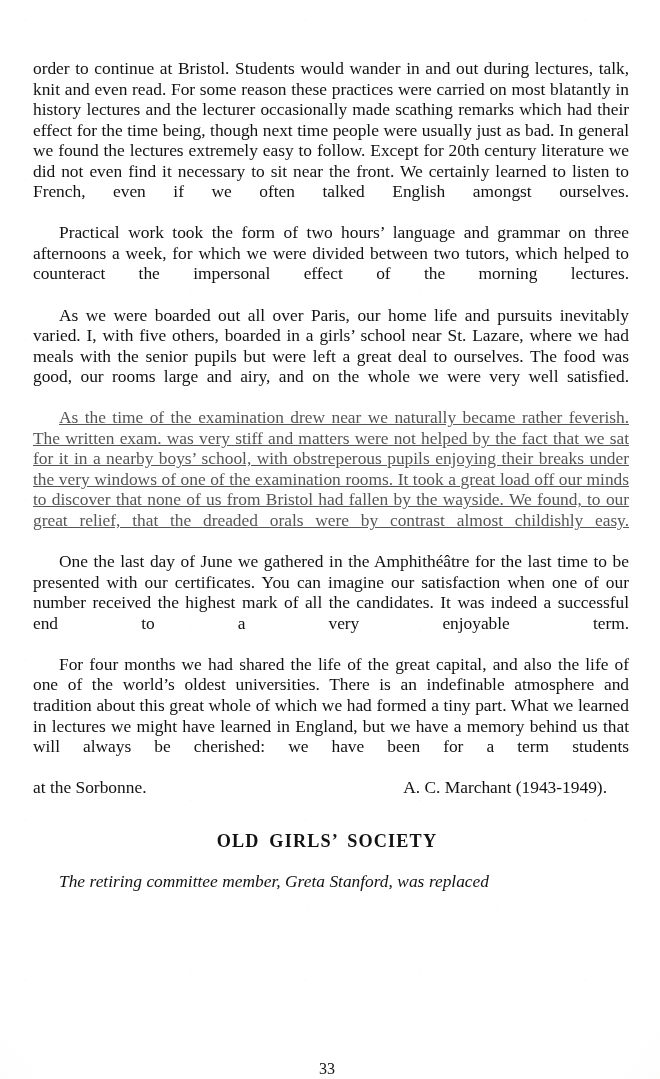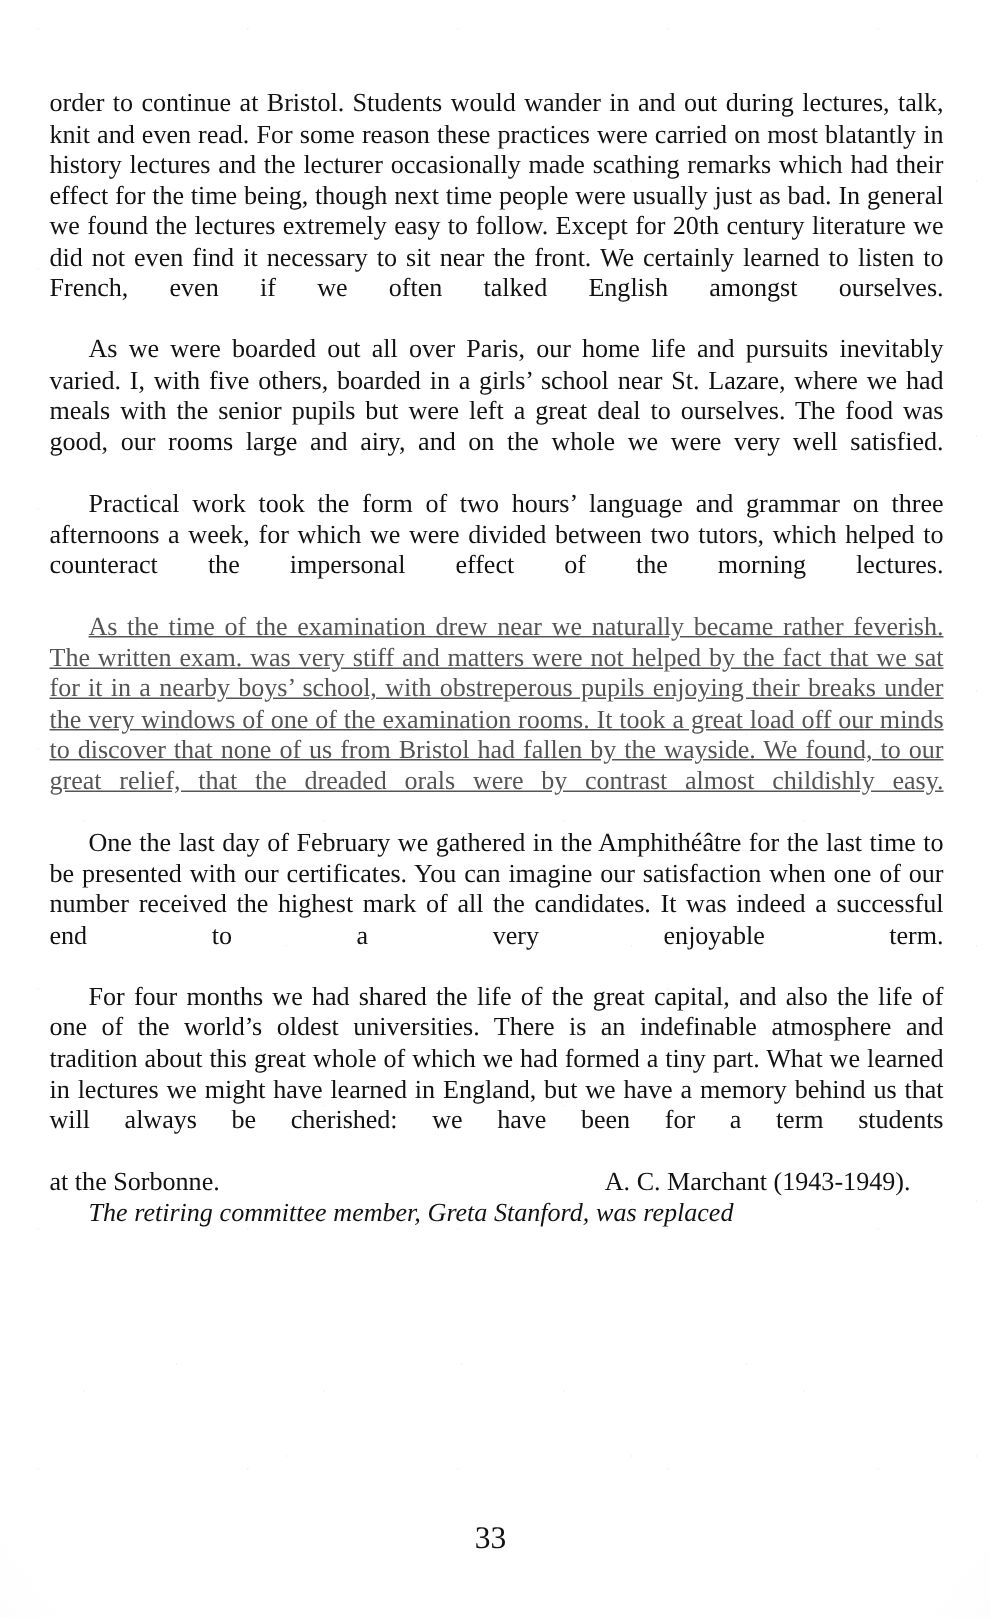--- a/index.html
+++ b/index.html
@@ -89,24 +89,24 @@
     word-spacing: 4px;
     line-height: 20px;
     padding-top: 33px;
     padding-bottom: 20px;
     padding-right: 8px;
   }
 
   .page-number {
     position: absolute;
     left: 0;
-    top: 1016px;
+    top: 1060px;
     width: 596px;
     text-align: center;
-    font-size: 21px;
+    font-size: 16px;
     line-height: 18px;
     padding-right: 8px;
     box-sizing: border-box;
   }
 
   
   .faded {
     color: #3a3a3a;
     opacity: 0.86;
     text-decoration: underline;
@@ -129,35 +129,36 @@
 </head>
 <body>
 
 <div class="page">
   <div class="page-inner">
 
     <div class="body-text">
 
       <p class="para noindent">order to continue at Bristol.  Students would wander in and out during lectures, talk, knit and even read.  For some reason these practices were carried on most blatantly in history lectures and the lecturer occasionally made scathing remarks which had their effect for the time being, though next time people were usually just as bad.  In general we found the lectures extremely easy to follow.  Except for 20th century literature we did not even find it necessary to sit near the front.  We certainly learned to listen to French, even if we often talked English amongst ourselves.</p>
 
+      <p class="para">Practical work took the form of two hours’ language and grammar on three afternoons a week, for which we were divided between two tutors, which helped to counteract the impersonal effect of the morning lectures.</p>
+
       <p class="para">As we were boarded out all over Paris, our home life and pursuits inevitably varied.  I, with five others, boarded in a girls’ school near St. Lazare, where we had meals with the senior pupils but were left a great deal to ourselves.  The food was good, our rooms large and airy, and on the whole we were very well satisfied.</p>
-
-      <p class="para">Practical work took the form of two hours’ language and grammar on three afternoons a week, for which we were divided between two tutors, which helped to counteract the impersonal effect of the morning lectures.</p>
 
       <p class="para faded">As the time of the examination drew near we naturally became rather feverish.  The written exam. was very stiff and matters were not helped by the fact that we sat for it in a nearby boys’ school, with obstreperous pupils enjoying their breaks under the very windows of one of the examination rooms.  It took a great load off our minds to discover that none of us from Bristol had fallen by the wayside.  We found, to our great relief, that the dreaded orals were by contrast almost childishly easy.</p>
 
-      <p class="para">One the last day of February we gathered in the Amphithéâtre for the last time to be presented with our certificates.  You can imagine our satisfaction when one of our number received the highest mark of all the candidates.  It was indeed a successful end to a very enjoyable term.</p>
+      <p class="para">One the last day of June we gathered in the Amphithéâtre for the last time to be presented with our certificates.  You can imagine our satisfaction when one of our number received the highest mark of all the candidates.  It was indeed a successful end to a very enjoyable term.</p>
 
       <p class="para">For four months we had shared the life of the great capital, and also the life of one of the world’s oldest universities.  There is an indefinable atmosphere and tradition about this great whole of which we had formed a tiny part.  What we learned in lectures we might have learned in England, but we have a memory behind us that will always be cherished: we have been for a term students</p>
 
       <div class="signature-line">
         <span class="left">at the Sorbonne.</span>
         <span class="right">A. C. Marchant (1943-1949).</span>
       </div>
 
+      <h2 class="section-heading">OLD GIRLS’ SOCIETY</h2>
 
 
       <p class="para">The retiring committee member, Greta Stanford, was replaced</p>
 
     </div>
 
     <div class="page-number">33</div>
 
   </div>
   <div class="speckle"></div>

